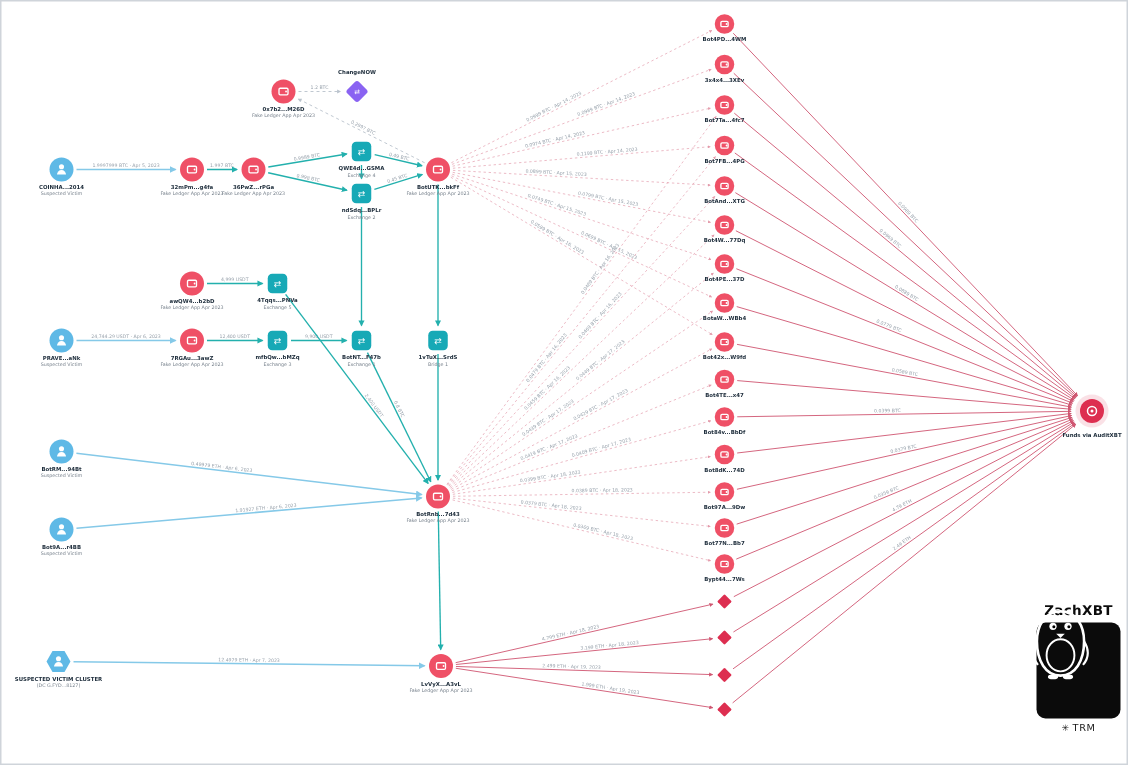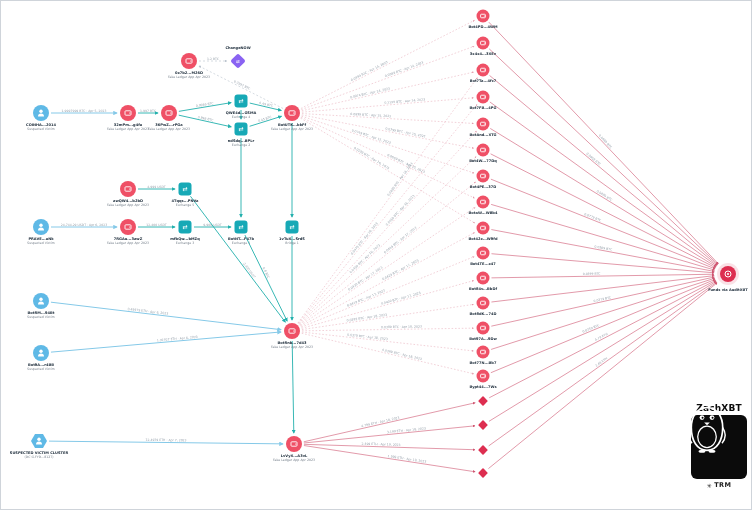--- a/index.html
+++ b/index.html
@@ -11,21 +11,21 @@
   svg{position:absolute;inset:0;display:block;}
   .watermark{
     position:absolute;left:686px;top:402px;width:64px;
     display:flex;flex-direction:column;align-items:center;gap:2px;
   }
   .wm-title{font-size:9px;font-weight:700;color:#0c0c0c;letter-spacing:.2px;}
   .wm-box{
     width:56px;height:64px;background:#0b0b0b;border-radius:6px;
     display:flex;align-items:center;justify-content:center;
   }
-  .wm-brand{font-size:6.5px;color:#1c1c1c;display:flex;align-items:center;gap:2px;font-weight:700;letter-spacing:.4px;}
+  .wm-brand{font-size:6.5px;color:#1c1c1c;display:flex;align-items:center;gap:2px;font-weight:400;letter-spacing:.4px;}
   .wm-brand .mark{font-size:6px;}
 </style>
 </head>
 <body>
 
 <div class="stage">
   <svg id="graph-svg" width="752" height="510" viewBox="0 0 752 510">
       <defs>
         <marker id="arr-blue" viewBox="0 0 6 6" refX="5" refY="3" markerWidth="4.5" markerHeight="4.5" orient="auto">
           <path d="M0,0 L6,3 L0,6 Z" fill="#85c9e8"></path>

